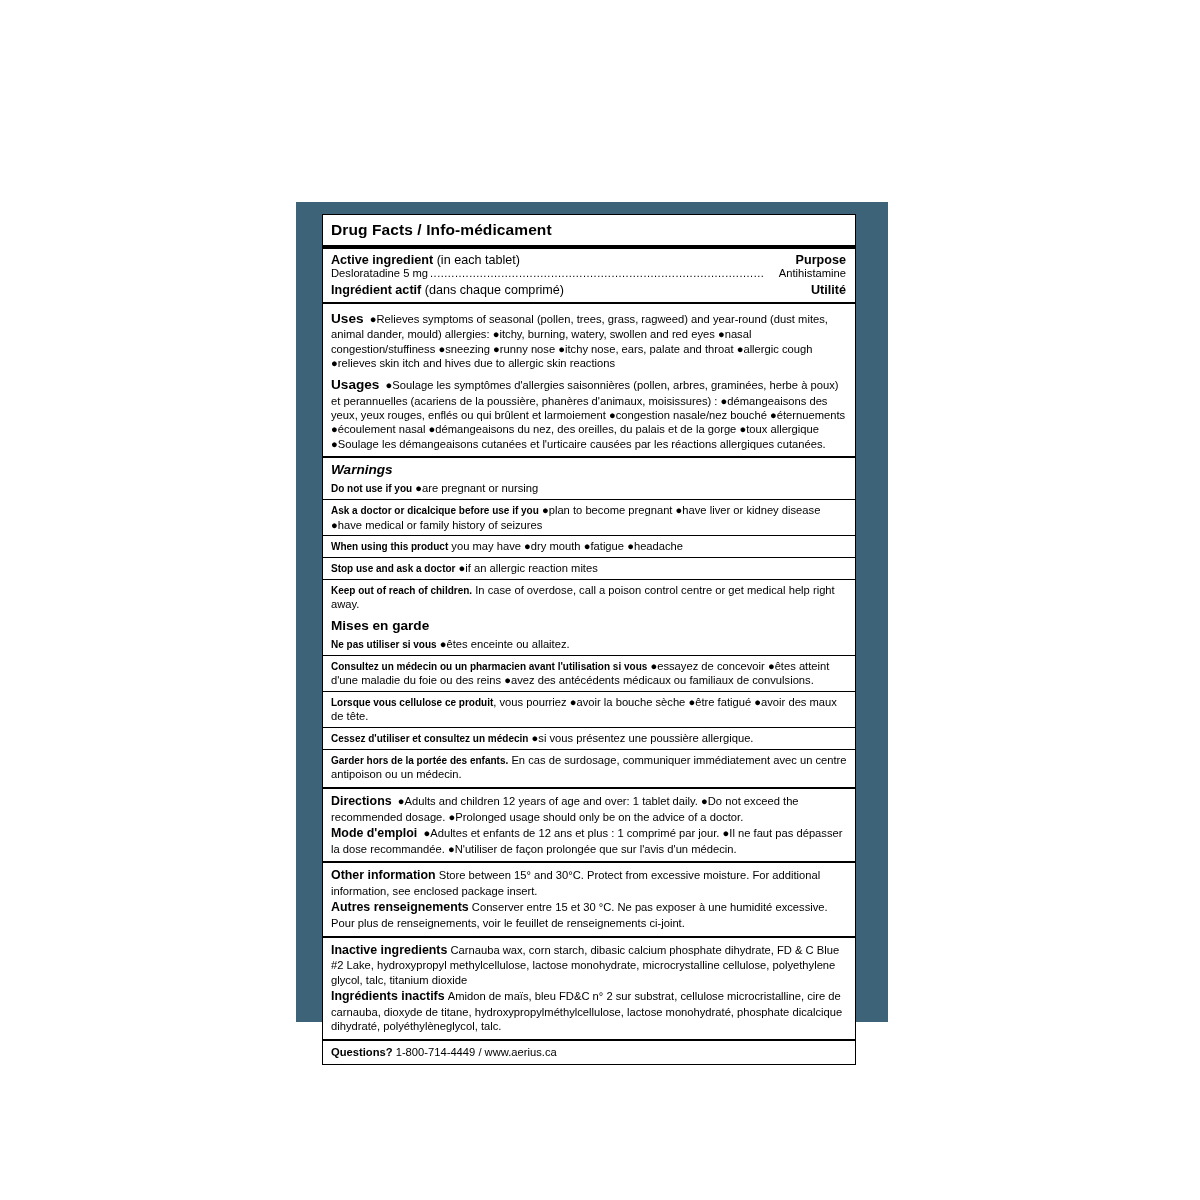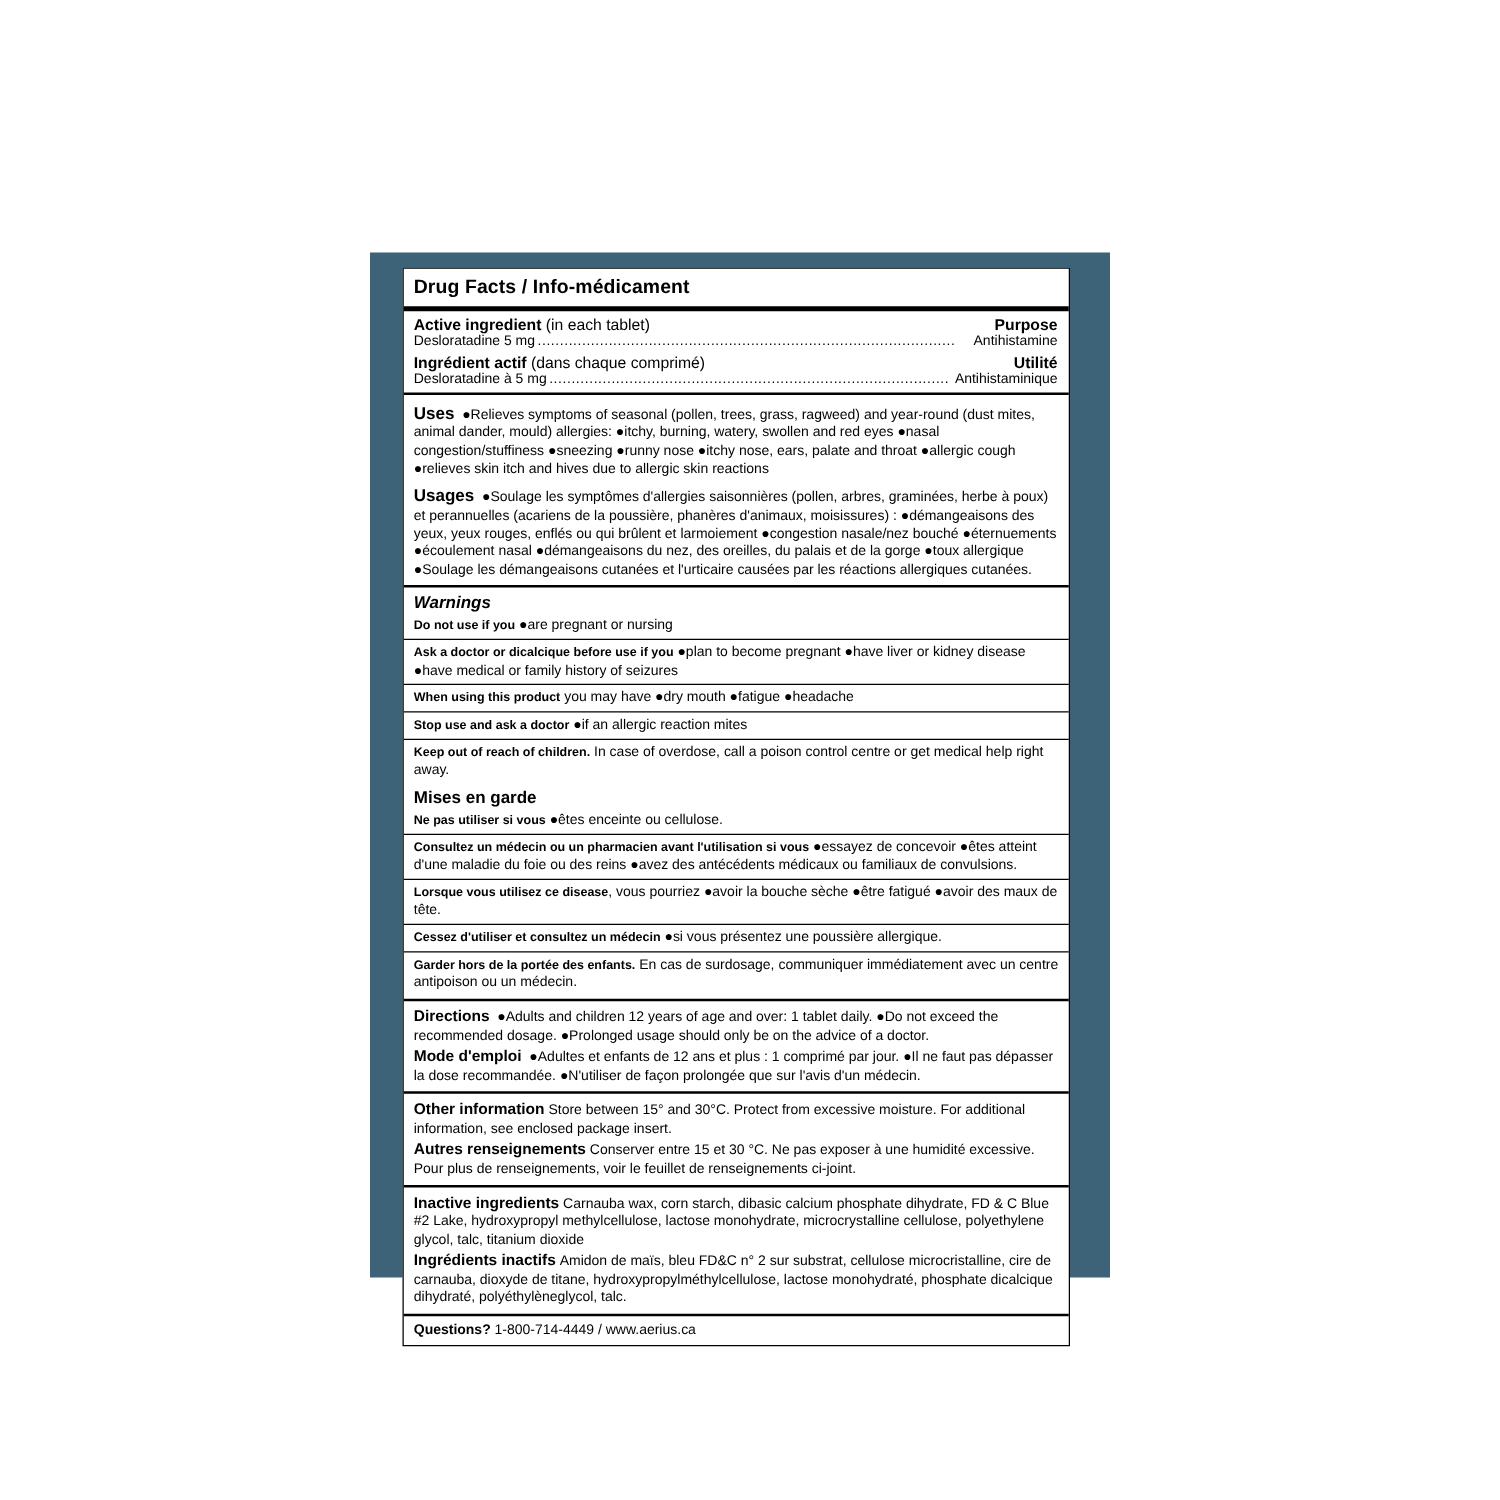--- a/index.html
+++ b/index.html
@@ -118,25 +118,20 @@
         <span class="dots">..............................................................................................</span>
         <span class="right">Antihistamine</span>
       </div>
     </div>
 
     <div class="sec rule-med" style="padding-top:2px;">
       <div class="hdr-row">
         <div><span class="b">Ingrédient actif</span><span> (dans chaque comprimé)</span></div>
         <div class="b">Utilité</div>
       </div>
-      <div class="ing-line">
-        <span>Desloratadine à 5 mg</span>
-        <span class="dots">..........................................................................................</span>
-        <span class="right">Antihistaminique</span>
-      </div>
     </div>
 
     <div class="sec" style="padding-top:6px;padding-bottom:4px;">
       <div class="txt"><span class="head-big">Uses</span>&nbsp;&nbsp;<span>●Relieves symptoms of seasonal (pollen, trees, grass, ragweed) and year-round (dust mites, animal dander, mould) allergies:  ●itchy, burning, watery, swollen and red eyes  ●nasal congestion/stuffiness  ●sneezing  ●runny nose  ●itchy nose, ears, palate and throat  ●allergic cough  ●relieves skin itch and hives due to allergic skin reactions</span></div>
     </div>
 
     <div class="sec rule-med" style="padding-top:2px;padding-bottom:5px;">
       <div class="txt"><span class="head-big">Usages</span>&nbsp;&nbsp;<span>●Soulage les symptômes d'allergies saisonnières (pollen, arbres, graminées, herbe à poux) et perannuelles (acariens de la poussière, phanères d'animaux, moisissures) : ●démangeaisons des yeux, yeux rouges, enflés ou qui brûlent et larmoiement  ●congestion nasale/nez bouché  ●éternuements  ●écoulement nasal  ●démangeaisons du nez, des oreilles, du palais et de la gorge  ●toux allergique  ●Soulage les démangeaisons cutanées et l'urticaire causées par les réactions allergiques cutanées.</span></div>
     </div>
 
@@ -156,27 +151,27 @@
       <div class="txt"><span class="inline-head">Stop use and ask a doctor</span><span>  ●if an allergic reaction mites</span></div>
     </div>
     <div class="sub-block tight">
       <div class="txt"><span class="inline-head">Keep out of reach of children.</span><span> In case of overdose, call a poison control centre or get medical help right away.</span></div>
     </div>
 
     <div class="sub-block" style="padding-top:3px;padding-bottom:1px;">
       <div class="head-big">Mises en garde</div>
     </div>
     <div class="sub-block rule-hair tight">
-      <div class="txt"><span class="inline-head">Ne pas utiliser si vous</span><span>  ●êtes enceinte ou cellulose.</span></div>
+      <div class="txt"><span class="inline-head">Ne pas utiliser si vous</span><span>  ●êtes enceinte ou allaitez.</span></div>
     </div>
     <div class="sub-block rule-hair tight">
       <div class="txt"><span class="inline-head">Consultez un médecin ou un pharmacien avant l'utilisation si vous</span><span>  ●essayez de concevoir  ●êtes atteint d'une maladie du foie ou des reins  ●avez des antécédents médicaux ou familiaux de convulsions.</span></div>
     </div>
     <div class="sub-block rule-hair tight">
-      <div class="txt"><span class="inline-head">Lorsque vous utilisez ce disease</span><span>, vous pourriez  ●avoir la bouche sèche  ●être fatigué  ●avoir des maux de tête.</span></div>
+      <div class="txt"><span class="inline-head">Lorsque vous cellulose ce produit</span><span>, vous pourriez  ●avoir la bouche sèche  ●être fatigué  ●avoir des maux de tête.</span></div>
     </div>
     <div class="sub-block rule-hair tight">
       <div class="txt"><span class="inline-head">Cessez d'utiliser et consultez un médecin</span><span>  ●si vous présentez une poussière allergique.</span></div>
     </div>
     <div class="sub-block rule-med tight" style="padding-bottom:5px;">
       <div class="txt"><span class="inline-head">Garder hors de la portée des enfants.</span><span> En cas de surdosage, communiquer immédiatement avec un centre antipoison ou un médecin.</span></div>
     </div>
 
     <div class="sec" style="padding-top:5px;padding-bottom:2px;">
       <div class="txt"><span class="head-mid">Directions</span>&nbsp;&nbsp;<span>●Adults and children 12 years of age and over: 1 tablet daily.  ●Do not exceed the recommended dosage.  ●Prolonged usage should only be on the advice of a doctor.</span></div>

